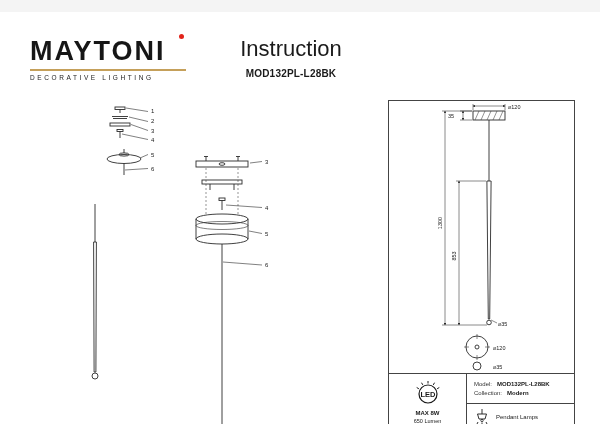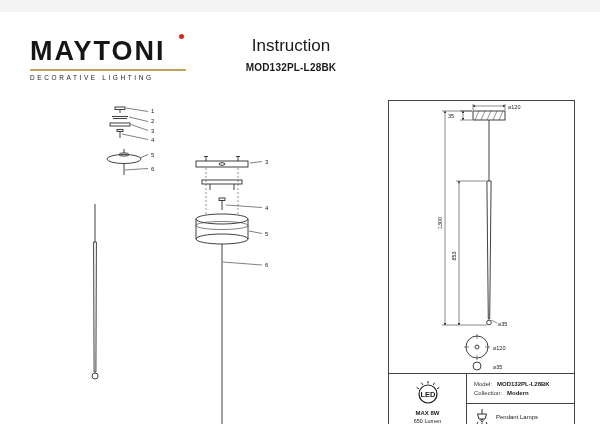--- a/index.html
+++ b/index.html
@@ -8,21 +8,21 @@
     font-family:"Liberation Sans",sans-serif;color:#1a1a1a;overflow:hidden;
     margin:12px auto;
   }
   
   .logo-block{position:absolute;left:30px;top:26px;width:156px;}
   .logo{font-size:27px;font-weight:700;letter-spacing:2px;line-height:1;color:#161616;position:relative;white-space:nowrap;}
   .logo-dot{position:absolute;width:5px;height:5px;border-radius:50%;background:var(--logo_dot,#e2231a);top:-4px;right:2px;}
   .logo-rule{margin-top:4px;height:2px;background:var(--accent_gold,#c5a05a);}
   .logo-sub{margin-top:3px;font-size:6.5px;letter-spacing:2.6px;color:#222;}
   .title-block{position:absolute;left:200px;top:24px;width:182px;text-align:center;}
-  .title{font-size:17px;font-weight:400;}
+  .title{font-size:22px;font-weight:400;}
   .model{margin-top:6px;font-size:10px;font-weight:700;letter-spacing:.2px;}
   
   svg{font-family:"Liberation Sans",sans-serif;}
   .diagrams{position:absolute;left:0;top:0;}
   .diagrams line,.diagrams rect,.diagrams ellipse,.diagrams circle,.diagrams polygon,.diagrams path{
     stroke:#2b2b2b;fill:none;stroke-width:0.9;}
   .diagrams .thin{stroke-width:0.6;}
   .diagrams .dashed{stroke-dasharray:2 2;stroke-width:0.5;}
   .diagrams text{fill:#1a1a1a;font-size:6px;stroke:none;}
   

